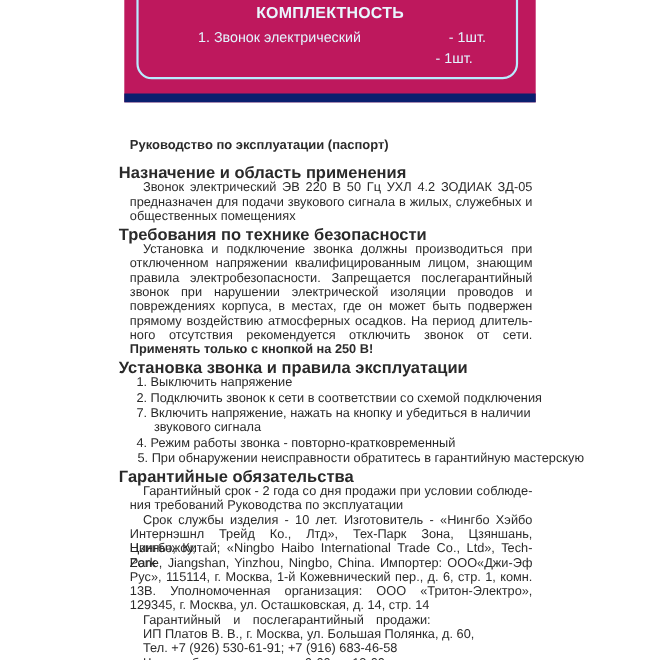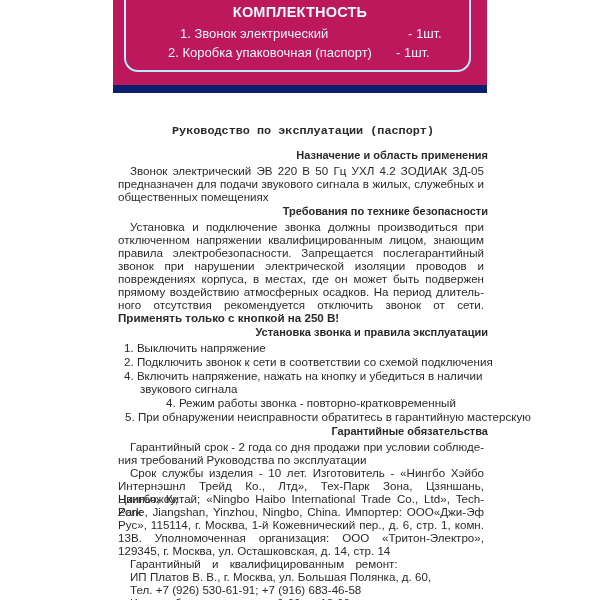--- a/index.html
+++ b/index.html
@@ -21,40 +21,39 @@
     }
     .panel-title {
       position:absolute; left:0; width:100%; top:4px; text-align:center;
       color:#e9f7ff; font-weight:bold; font-size:14.5px; letter-spacing:0.2px;
     }
     .kit-row {
       position:absolute; left:55px; color:#e3f5ff; font-size:13px;
       width:300px; white-space:nowrap;
     }
     .kit-row .qty { position:absolute; left:228px; }
-    .h-main { position:absolute; left:118px; width:370px; top:124px; text-align:center; font-weight:bold; font-size:11.8px;font-family:Liberation Mono, monospace; }
-    .h { position:absolute; left:118px; width:370px; text-align:right; font-weight:bold; font-size:11px; }
+    .h-main { position:absolute; left:118px; width:370px; top:124px; font-weight:bold; font-size:11.8px; }
+    .h { position:absolute; left:108px; width:370px; text-align:left; font-weight:bold; font-size:15px; }
     .bold { font-weight:bold; }
     .li { position:absolute; left:124px; width:370px; font-size:11.6px; white-space:nowrap; }
     .li-cont { position:absolute; left:140px; font-size:11.6px; white-space:nowrap; }
     .line { position:absolute; left:118px; width:366px; font-size:11.6px; white-space:nowrap; }
     .just { text-align:justify; text-align-last:justify; white-space:normal; }
   </style>
 </head>
 <body>
 
 <div class="panel">
   <div class="panel-frame"></div>
   <div class="panel-title">КОМПЛЕКТНОСТЬ</div>
   <div class="kit-row" style="top:26px;margin-left:12px;">
     <span>1. Звонок электрический</span>
     <span class="qty">- 1шт.</span>
   </div>
   <div class="kit-row" style="top:45px;">
-    <span>2. Коробка упаковочная (паспорт)</span>
     <span class="qty">- 1шт.</span>
   </div>
   <div class="panel-strip"></div>
 </div>
 
 <div class="h-main">Руководство по эксплуатации (паспорт)</div>
 
 <div class="h" style="top:149px;">Назначение и область применения</div>
 <div class="line just" style="top:164px;padding-left:12px;width:354px;">Звонок электрический ЭВ 220 В 50 Гц УХЛ 4.2 ЗОДИАК ЗД-05</div>
 <div class="line just" style="top:177px;">предназначен для подачи звукового сигнала в жилых, служебных и</div>
@@ -66,31 +65,31 @@
 <div class="line just" style="top:246px;">правила электробезопасности. Запрещается послегарантийный</div>
 <div class="line just" style="top:259px;">звонок при нарушении электрической изоляции проводов и</div>
 <div class="line just" style="top:272px;">повреждениях корпуса, в местах, где он может быть подвержен</div>
 <div class="line just" style="top:285px;">прямому воздействию атмосферных осадков. На период длитель-</div>
 <div class="line just" style="top:298px;">ного отсутствия рекомендуется отключить звонок от сети.</div>
 <div class="line bold" style="top:311px;">Применять только с кнопкой на 250 В!</div>
 
 <div class="h" style="top:326px;">Установка звонка и правила эксплуатации</div>
 <div class="li" style="top:341px;">1. Выключить напряжение</div>
 <div class="li" style="top:355px;">2. Подключить звонок к сети в соответствии со схемой подключения</div>
-<div class="li" style="top:369px;">4. Включить напряжение, нажать на  кнопку и убедиться в наличии</div>
+<div class="li" style="top:369px;">7. Включить напряжение, нажать на  кнопку и убедиться в наличии</div>
 <div class="li-cont" style="top:382px;">звукового сигнала</div>
-<div class="li" style="top:396px;margin-left:42px;">4. Режим работы звонка - повторно-кратковременный</div>
+<div class="li" style="top:396px;">4. Режим работы звонка - повторно-кратковременный</div>
 <div class="li" style="top:410px;left:125px;">5. При обнаружении неисправности обратитесь в гарантийную мастерскую</div>
 
 <div class="h" style="top:425px;">Гарантийные обязательства</div>
 <div class="line just" style="top:440px;padding-left:12px;width:354px;">Гарантийный срок - 2 года со дня продажи при условии соблюде-</div>
 <div class="line" style="top:453px;">ния требований Руководства по эксплуатации</div>
 <div class="line just" style="top:466px;padding-left:12px;width:354px;">Срок службы изделия - 10 лет. Изготовитель - «Нингбо Хэйбо</div>
 <div class="line just" style="top:479px;">Интернэшнл Трейд Ко., Лтд», Тех-Парк Зона, Цзяншань, Цзиньчжоу,</div>
 <div class="line just" style="top:492px;">Нингбо, Китай; «Ningbo Haibo International Trade Co., Ltd», Tech-Park</div>
 <div class="line just" style="top:505px;">Zone, Jiangshan, Yinzhou, Ningbo, China. Импортер: ООО«Джи-Эф</div>
 <div class="line just" style="top:518px;">Рус», 115114, г. Москва, 1-й Кожевнический пер., д. 6, стр. 1, комн.</div>
 <div class="line just" style="top:531px;">13В. Уполномоченная организация: ООО «Тритон-Электро»,</div>
 <div class="line" style="top:544px;">129345, г. Москва, ул. Осташковская, д. 14, стр. 14</div>
-<div class="line" style="top:557px;left:130px;word-spacing:8px;">Гарантийный и квалифицированным ремонт:</div>
+<div class="line" style="top:557px;left:130px;word-spacing:8px;">Гарантийный и послегарантийный продажи:</div>
 <div class="line" style="top:570px;left:130px;">ИП Платов В. В., г. Москва, ул. Большая Полянка, д. 60,</div>
 <div class="line" style="top:583px;left:130px;">Тел. +7 (926) 530-61-91; +7 (916) 683-46-58</div>
 <div class="line" style="top:596px;left:130px;">Часы работы: пн., ср., пт. с 9-00 до 18-00</div>
 
 </body></html>

